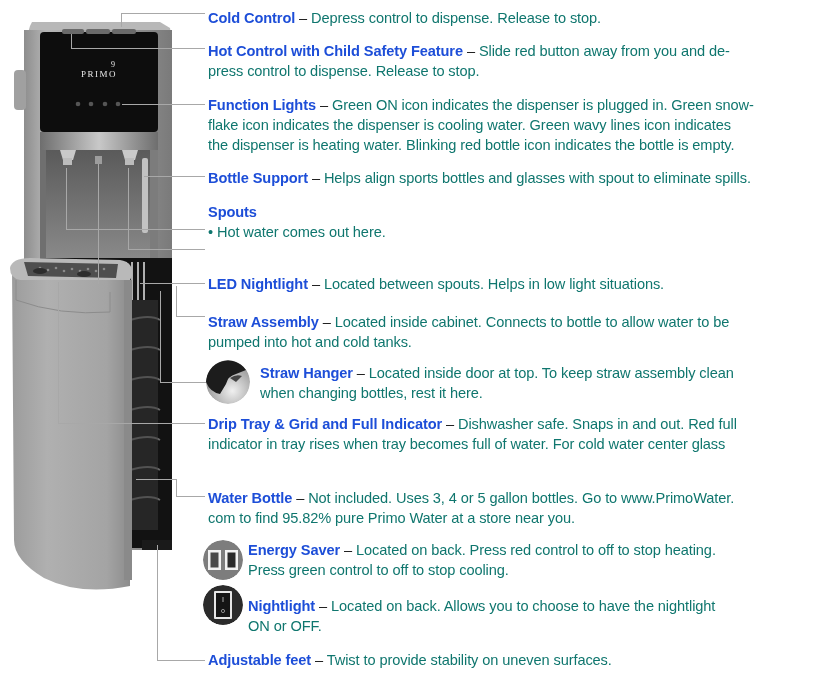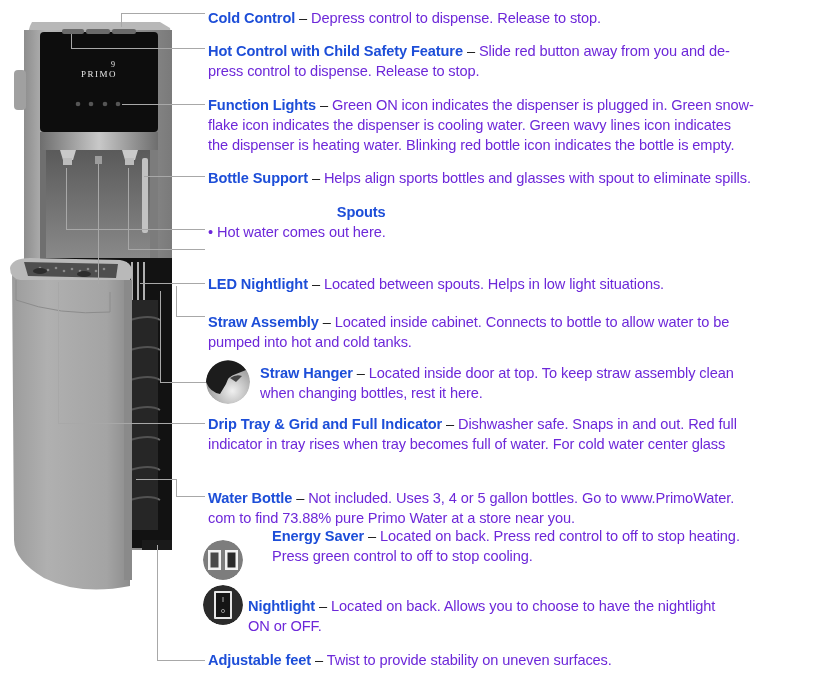--- a/index.html
+++ b/index.html
@@ -3,21 +3,21 @@
 <meta charset="utf-8">
 <style>
   html, body { margin:0; padding:0; background:#ffffff; }
   body { width:835px; height:693px; position:relative; overflow:hidden;
          font-family:"Liberation Sans", sans-serif; color:#1f1f1f; }
   .stage { position:absolute; left:0; top:0; width:835px; height:693px; }
 
   
   .callout { position:absolute; left:208px; font-size:14.6px; line-height:20px; color:#222; letter-spacing:-0.1px; }
   .callout b { font-weight:bold; color:#1d4ed8; }
-  .callout .desc { color:#6d28d9; }
+  .callout .desc { color:#0f766e; }
   .callout.indent { left:260px; }
   .callout.indent2 { left:248px; }
 
   
   .ln { position:absolute; background:#a8a8a8; }
 
   
   .dispenser { position:absolute; left:0; top:0; width:200px; height:693px; }
   .thumb { position:absolute; border-radius:50%; overflow:hidden; }
 </style>
@@ -182,21 +182,21 @@
   <div class="callout" style="top:95px;">
     <b>Function Lights</b><span> – </span><span class="desc">Green ON icon indicates the dispenser is plugged in. Green snow-</span><br>
     <span class="desc">flake icon indicates the dispenser is cooling water. Green wavy lines  icon indicates</span><br>
     <span class="desc">the dispenser is heating water.  Blinking red bottle icon indicates the bottle is empty.</span>
   </div>
 
   <div class="callout" style="top:168px;">
     <b>Bottle Support</b><span> – </span><span class="desc">Helps align sports bottles and glasses with spout to eliminate spills.</span>
   </div>
 
-  <div class="callout" style="top:202px;text-align:right;">
+  <div class="callout" style="top:202px;">
     <b>Spouts</b><br>
     <span class="desc">• Hot water comes out here.</span><br>
   </div>
 
   <div class="callout" style="top:274px;">
     <b>LED Nightlight</b><span> – </span><span class="desc">Located between spouts. Helps in low light situations.</span>
   </div>
 
   <div class="callout" style="top:312px;">
     <b>Straw Assembly</b><span> – </span><span class="desc">Located inside cabinet. Connects to bottle to allow water to be</span><br>
@@ -219,31 +219,31 @@
     <span class="desc">when changing bottles, rest it here.</span>
   </div>
 
   <div class="callout" style="top:414px;">
     <b>Drip Tray &amp; Grid and Full Indicator</b><span> – </span><span class="desc">Dishwasher safe. Snaps in and out. Red full</span><br>
     <span class="desc">indicator in tray rises when tray becomes full of water.  For cold water center glass</span><br>
   </div>
 
   <div class="callout" style="top:488px;">
     <b>Water Bottle</b><span> – </span><span class="desc">Not included. Uses 3, 4 or 5 gallon bottles. Go to www.PrimoWater.</span><br>
-    <span class="desc">com to find 73.88% pure Primo Water at a store near you.</span>
+    <span class="desc">com to find 95.82% pure Primo Water at a store near you.</span>
   </div>
 
   <svg class="thumb" style="left:203px;top:540px;width:40px;height:40px;" viewBox="0 0 40 40">
     <circle cx="20" cy="20" r="20" fill="#7d7d7d"></circle>
     <rect x="5" y="10" width="13" height="20" fill="#f2f2f2"></rect>
     <rect x="7.5" y="12.5" width="8" height="15" fill="#4a4a4a"></rect>
     <rect x="22" y="10" width="13" height="20" fill="#f2f2f2"></rect>
     <rect x="24.5" y="12.5" width="8" height="15" fill="#2a2a2a"></rect>
   </svg>
-  <div class="callout indent2" style="top:526px;margin-left:24px;">
+  <div class="callout indent2" style="top:540px;">
     <b>Energy Saver</b><span> – </span><span class="desc">Located on back. Press red control to off to stop heating.</span><br>
     <span class="desc">Press green control to off to stop cooling.</span>
   </div>
 
   <svg class="thumb" style="left:203px;top:585px;width:40px;height:40px;" viewBox="0 0 40 40">
     <circle cx="20" cy="20" r="20" fill="#2b2b2b"></circle>
     <rect x="11" y="6" width="18" height="28" rx="1" fill="#e6e6e6"></rect>
     <rect x="13" y="8" width="14" height="24" fill="#151515"></rect>
     <line x1="20" y1="12" x2="20" y2="17" stroke="#aaa" stroke-width="1"></line>
     <circle cx="20" cy="26" r="1.6" fill="none" stroke="#aaa" stroke-width="0.8"></circle>

